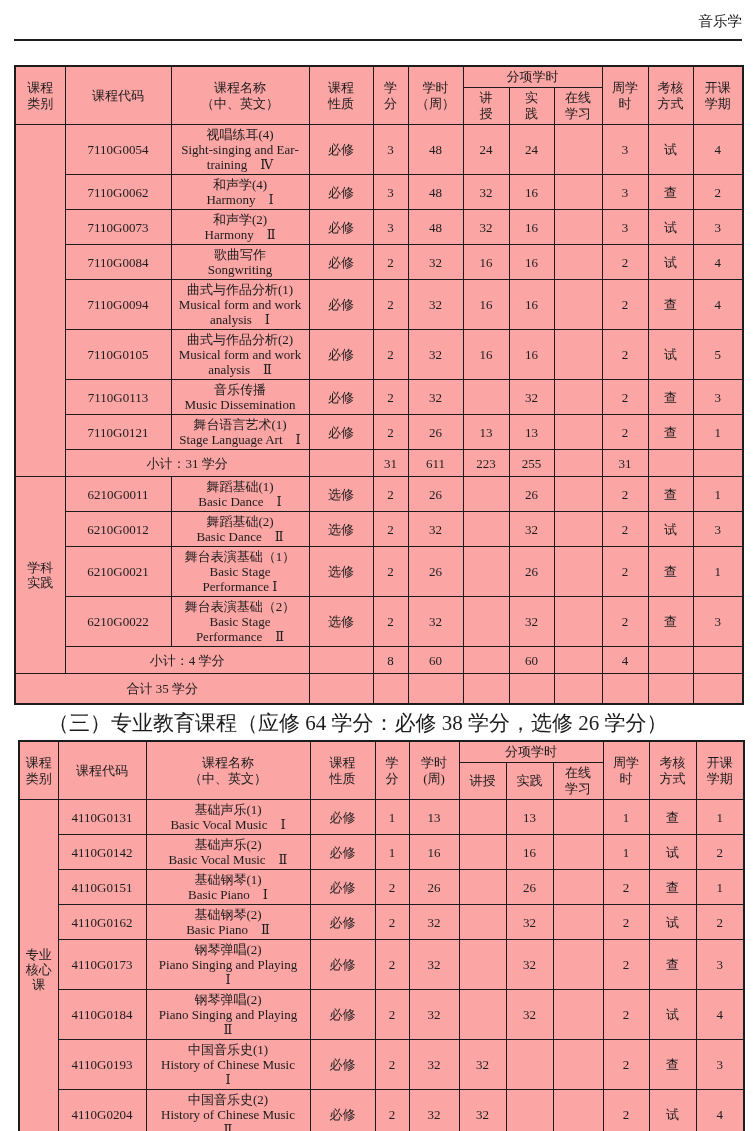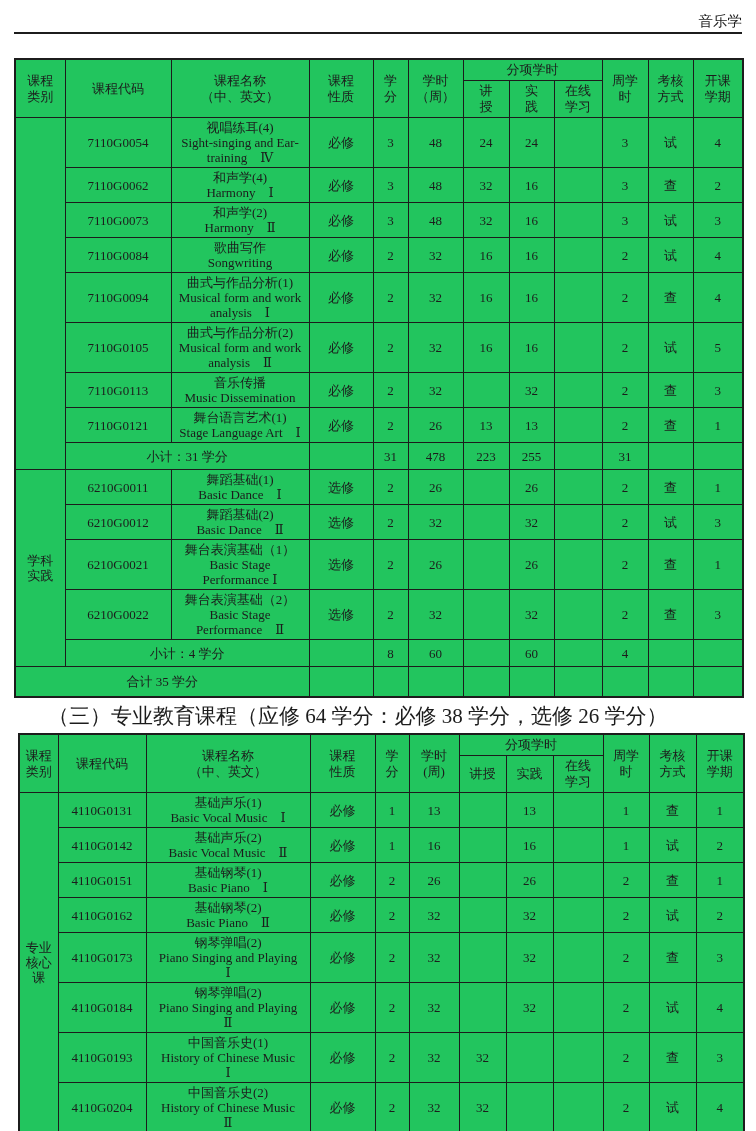--- a/index.html
+++ b/index.html
@@ -10,28 +10,28 @@
     color:#1c1c1c;
     font-family:"Liberation Serif","DejaVu Serif",serif;
     overflow:hidden;
     box-sizing:border-box;
   }
   .page-header {
     margin:12px 14px 0 14px;
     text-align:right;
     font-size:14.5px;
     line-height:18px;
-    padding-bottom:2px;
+    padding-bottom:9px;
     border-bottom:2px solid #1c1c1c;
   }
   table.course-table {
     border-collapse:collapse;
     table-layout:fixed;
     border:2px solid #1c1c1c;
-    background:#22c55e;
+    background:#fca5a5;
   }
   table.t1 { width:728px; margin:24px 0 0 14px; }
   table.t2 { width:725px; margin:4px 0 0 18px; }
   th, td {
     border:1px solid #1c1c1c;
     text-align:center;
     vertical-align:middle;
     font-size:13px;
     font-weight:normal;
     line-height:15px;
@@ -217,21 +217,21 @@
           <td>13</td>
           <td></td>
           <td>2</td>
           <td>查</td>
           <td>1</td>
         </tr>
         <tr class="sub-row">
           <td colspan="2">小计：31 学分</td>
           <td></td>
           <td>31</td>
-          <td>478</td>
+          <td>611</td>
           <td>223</td>
           <td>255</td>
           <td></td>
           <td>31</td>
           <td></td>
           <td></td>
         </tr>
         <tr>
           <td class="cat-cell" rowspan="5">学科
 实践</td>

